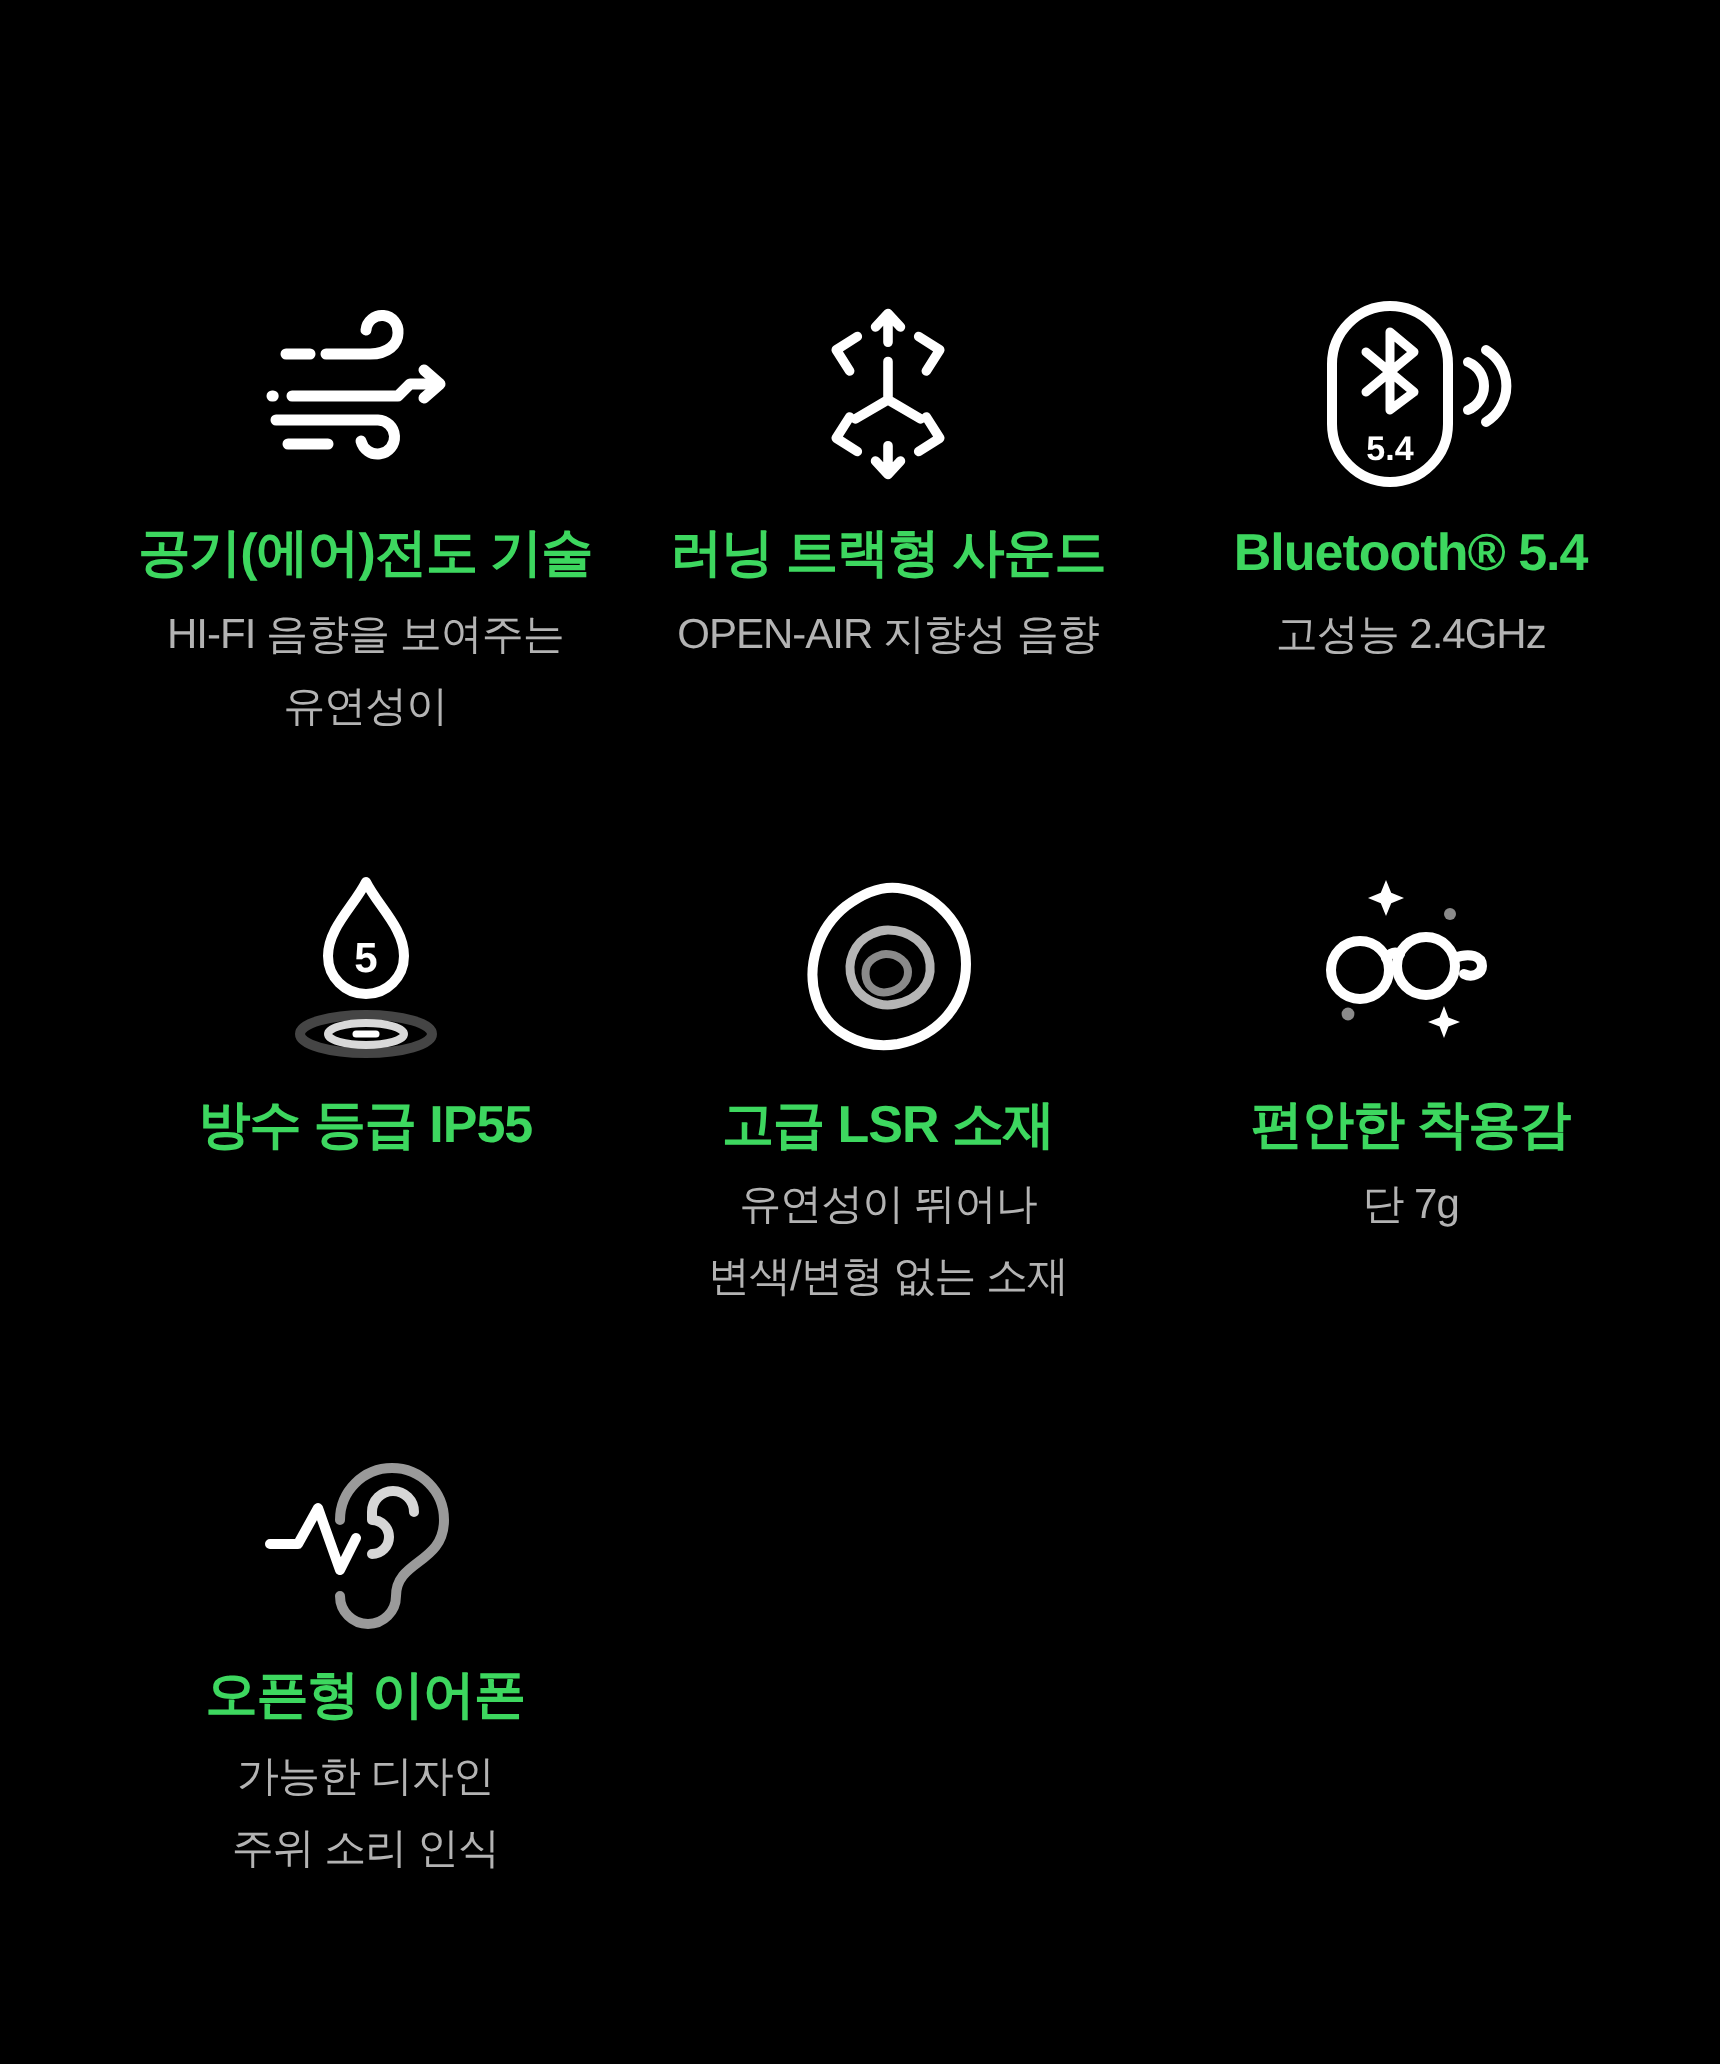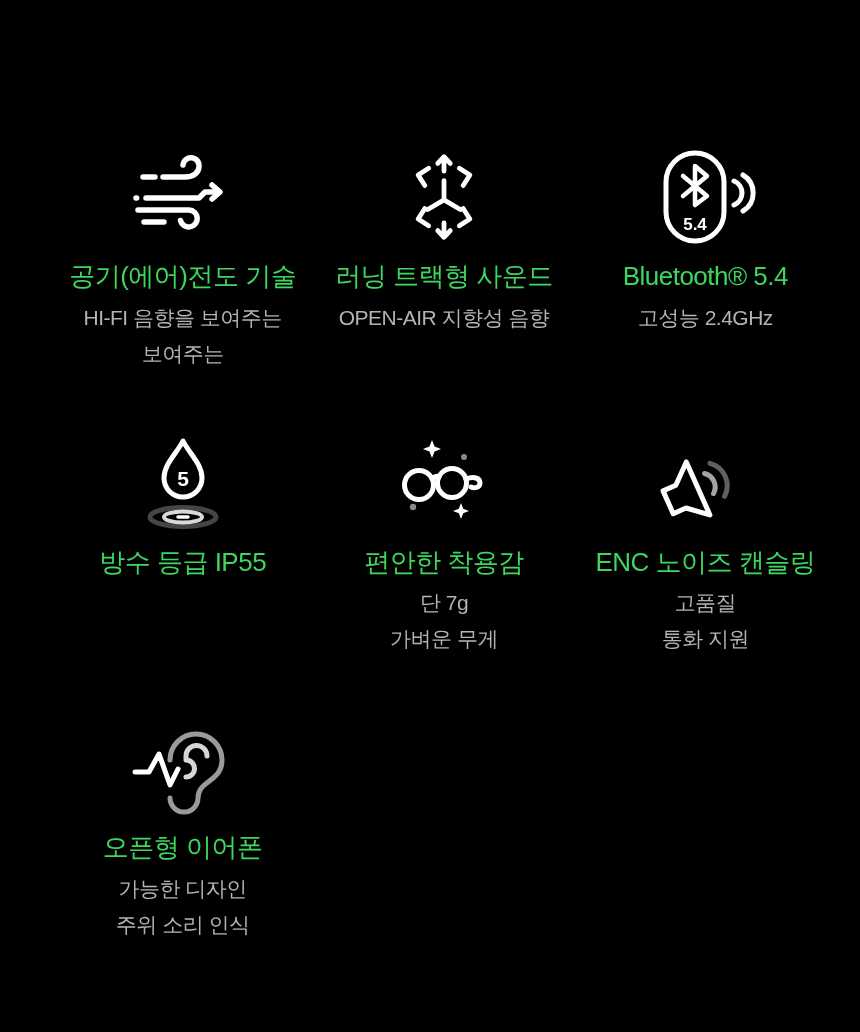--- a/index.html
+++ b/index.html
@@ -29,21 +29,21 @@
   .icon-box{
     height:102px;
     display:flex;
     align-items:center;
     justify-content:center;
     margin-bottom:12px;
   }
   .icon-box svg{overflow:visible;display:block;}
   .title{
     font-size:26px;
-    font-weight:400;
+    font-weight:700;
     line-height:1.25;
     letter-spacing:-0.5px;
     color:var(--green);
     margin:0 0 7px 0;
     white-space:nowrap;
   }
   .line{
     font-size:21px;
     font-weight:400;
     line-height:36px;
@@ -67,21 +67,21 @@
           <path d="M5 41 H5.6"></path>
           <path d="M15 41 H68 L74 35 H88"></path>
           <path d="M81 28 L89 35 L81 42"></path>
           <path d="M7 53 H58 A 8.5 8.5 0 1 1 49.5 63.5"></path>
           <path d="M13 65 H33"></path>
         </g>
       </svg>
     </div>
     <div class="title">공기(에어)전도 기술</div>
     <div class="line">HI-FI 음향을 보여주는</div>
-    <div class="line">보여주는</div>
+    <div class="line">유연성이</div>
   </div>
 
   <div class="cell">
     <div class="icon-box">
       <svg width="92" height="92" viewBox="0 0 96 96">
         <g fill="none" stroke="#ffffff" stroke-width="5" stroke-linecap="round" stroke-linejoin="round">
           <path d="M48 31 V51 M48 51 L31 61 M48 51 L65 61"></path>
           <path d="M48 21 V7 M41.5 13 L48 6 L54.5 13"></path>
           <path d="M48 75 V89 M41.5 83 L48 90 L54.5 83"></path>
           <path d="M32 18 L21 25 L28 36"></path>
@@ -122,55 +122,54 @@
           <ellipse cx="55" cy="81" rx="19" ry="5.5" stroke="#d9d9d9" stroke-width="4"></ellipse>
           <path d="M50 81 H60" stroke="#ffffff" stroke-width="3.5"></path>
         </g>
         <text x="55" y="50" text-anchor="middle" font-size="21" font-weight="bold" fill="#ffffff" font-family="Liberation Sans, DejaVu Sans, sans-serif">5</text>
       </svg>
     </div>
     <div class="title">방수 등급 IP55</div>
 
   </div>
 
+  <div class="cell">
+    <div class="icon-box">
+      <svg width="98" height="90" viewBox="0 0 98 90">
+        <g fill="none" stroke-linecap="round" stroke-linejoin="round">
+          <path d="M54 6 C72 8 88 24 88 44 C88 64 74 80 54 84 C36 87 18 78 13 61 C8 45 14 26 28 15 C36 9 45 5 54 6 Z" stroke="#ffffff" stroke-width="5"></path>
+          <path d="M49 27 C60 27 69 34 70 44 C71 54 64 62 53 64 C44 66 34 61 31 52 C28 43 32 33 41 29 C44 27.5 46 27 49 27 Z" stroke="#b5b5b5" stroke-width="4.5"></path>
+          <path d="M48 39 C54 39 59 43 59 48 C59 53 55 57 49 58 C44 59 39 56 38 51 C37 46 39 42 44 40 C45.5 39.3 47 39 48 39 Z" stroke="#8a8a8a" stroke-width="4"></path>
+        </g>
+      </svg>
+    </div>
+    <div class="title">고급 LSR 소재</div>
+    <div class="line">유연성이 뛰어나</div>
+    <div class="line">변색/변형 없는 소재</div>
+  </div>
 
   <div class="cell">
     <div class="icon-box">
       <svg width="100" height="92" viewBox="0 0 100 92">
         <g fill="none" stroke="#ffffff" stroke-width="5" stroke-linecap="round" stroke-linejoin="round">
           <circle cx="25" cy="48" r="14.5"></circle>
           <circle cx="58" cy="46" r="14.5"></circle>
           <path d="M38 42 Q 41.5 38 45 40"></path>
           <path d="M72 42 C 80 39 86 41 86 46 C 86 50 81 52 77 50"></path>
         </g>
         <path d="M38 3 L40.6 9.4 L47 12 L40.6 14.6 L38 21 L35.4 14.6 L29 12 L35.4 9.4 Z" fill="#ffffff"></path>
         <path d="M67 66 L69.2 71.8 L75 74 L69.2 76.2 L67 82 L64.8 76.2 L59 74 L64.8 71.8 Z" fill="#ffffff"></path>
         <circle cx="70" cy="20" r="3" fill="#8a8a8a"></circle>
         <circle cx="19" cy="70" r="3.2" fill="#8a8a8a"></circle>
       </svg>
     </div>
     <div class="title">편안한 착용감</div>
     <div class="line">단 7g</div>
-    <div class="line">가벼운 무게</div>
   </div>
 
-  <div class="cell">
-    <div class="icon-box">
-      <svg width="104" height="98" viewBox="0 0 104 98">
-        <g transform="rotate(-24 46 54)" fill="none" stroke-linecap="round" stroke-linejoin="round">
-          <path d="M12 42 H26 L45 25 V83 L26 67 H12 Z" stroke="#ffffff" stroke-width="5"></path>
-          <path d="M57 43 A 14 14 0 0 1 57 65" stroke="#a3a3a3" stroke-width="5"></path>
-          <path d="M66 36 A 23 23 0 0 1 66 72" stroke="#606060" stroke-width="5"></path>
-        </g>
-      </svg>
-    </div>
-    <div class="title">ENC 노이즈 캔슬링</div>
-    <div class="line">고품질</div>
-    <div class="line">통화 지원</div>
-  </div>
 
   <div class="cell">
     <div class="icon-box">
       <svg width="102" height="96" viewBox="0 0 102 96">
         <g fill="none" stroke-linecap="round" stroke-linejoin="round">
           <path d="M38 40 A 26 26 0 1 1 90 40 C 90 62 66 60 66 78 A 14 14 0 1 1 38 78" stroke="#9a9a9a" stroke-width="5"></path>
           <path d="M75 36 a10.5 10.5 0 0 0 -21 0 v4 a8.4 8.4 0 1 1 0 17" stroke="#d6d6d6" stroke-width="5"></path>
           <path d="M3 52 H17 L27 34 L38 65 L46 49" stroke="#ffffff" stroke-width="5"></path>
         </g>
       </svg>

